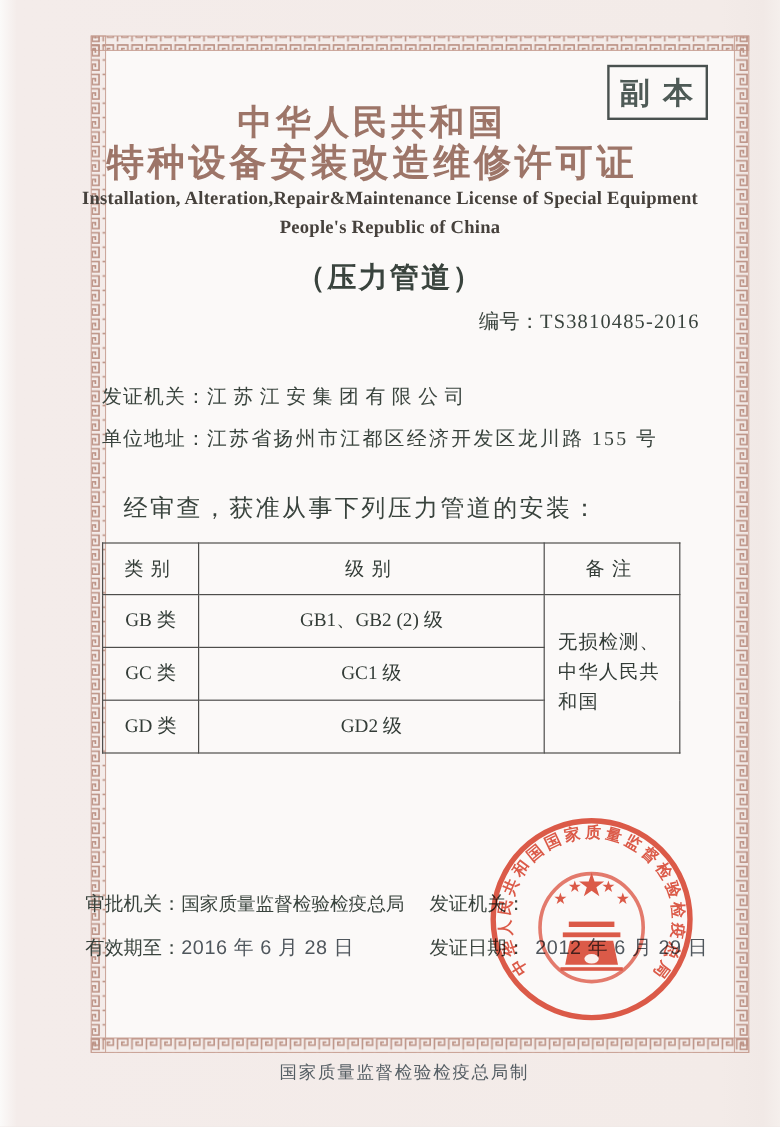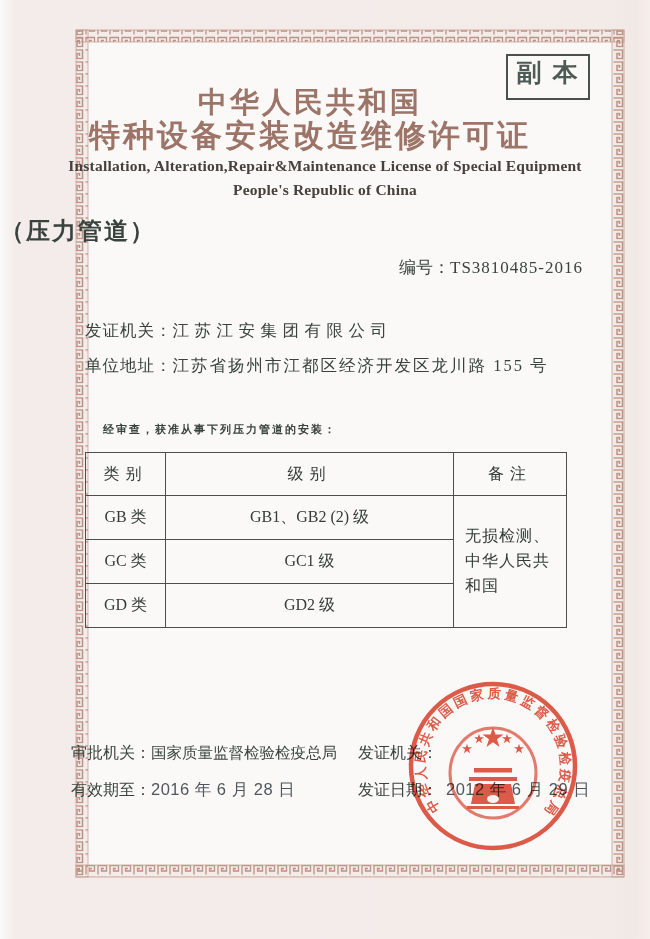--- a/index.html
+++ b/index.html
@@ -16,52 +16,52 @@
   }
   .inner-panel{
     position:absolute;left:88px;top:42px;width:524px;height:823px;
     background:#fbf9f8;
   }
   .frame-svg{position:absolute;left:0;top:0;}
   .abs{position:absolute;}
   .duplicate-badge{
     left:506px;top:54px;width:80px;height:42px;
     border:2.5px solid #49514f;
-    display:flex;justify-content:center;
+    display:flex;align-items:center;justify-content:center;
     font-family:"Liberation Sans","DejaVu Sans",sans-serif;
     font-weight:bold;font-size:25px;color:#4e5a56;letter-spacing:2px;
   }
   .title-cn{
     left:35px;width:550px;text-align:center;
     font-family:"Liberation Sans","DejaVu Sans",sans-serif;
     font-weight:bold;color:#9d7568;
   }
   .title-cn.l1{top:83px;font-size:29px;letter-spacing:3px;}
   .title-cn.l2{top:115px;font-size:31px;letter-spacing:3px;}
   .title-en{
     left:55px;width:540px;text-align:center;
     font-weight:bold;font-size:15.5px;color:#46413c;letter-spacing:.2px;
   }
   .title-en.l1{top:157px;}
   .title-en.l2{top:181px;}
   .category-line{
-    left:0;width:650px;top:215px;text-align:left;
+    left:0;width:650px;top:215px;text-align:center;
     font-weight:bold;font-size:24px;color:#39433d;letter-spacing:2px;
   }
   .serial-line{
     top:256px;right:67px;font-size:17px;color:#39433d;
   }
   .serial-line .value{letter-spacing:1px;}
   .info-line{font-size:16.5px;color:#39433d;}
   .info-line .label{letter-spacing:1px;}
   .company-name{left:85px;top:320px;}
   .company-name .value{letter-spacing:5.5px;}
   .company-address{left:85px;top:355px;}
   .company-address .value{letter-spacing:2px;font-family:Liberation Serif, serif;}
-  .statement{left:103px;top:422px;font-size:11px;color:#39433d;letter-spacing:2px;font-weight:bold;}
+  .statement{left:103px;top:410px;font-size:20px;color:#39433d;letter-spacing:2px;}
   table.scope-table{
     position:absolute;left:85px;top:452px;width:481px;
     border-collapse:collapse;table-layout:fixed;
   }
   .scope-table td,.scope-table th{
     border:1.6px solid #4e4e4c;
     font-size:16px;color:#333c37;font-weight:normal;
     text-align:center;vertical-align:middle;padding:0;
   }
   .scope-table tr.hdr{height:43px;}
@@ -201,14 +201,15 @@
       <use href="#star5" transform="translate(104,63) scale(0.48)"></use>
       <use href="#star5" transform="translate(116,73) scale(0.48)"></use>
       <rect x="71" y="92" width="38" height="4.5" fill="#de5340"></rect>
       <rect x="66" y="101" width="48" height="4" fill="#de5340"></rect>
       <path d="M72 108 L108 108 L112 128 L68 128 Z" fill="#de5340"></path>
       <ellipse cx="90" cy="123" rx="6" ry="4" fill="#fdf7f5"></ellipse>
       <rect x="64" y="130" width="52" height="3" fill="#de5340"></rect>
     </g>
   </svg>
 
+  <div class="abs made-by">国家质量监督检验检疫总局制</div>
 
 </div>
 
 </body></html>

